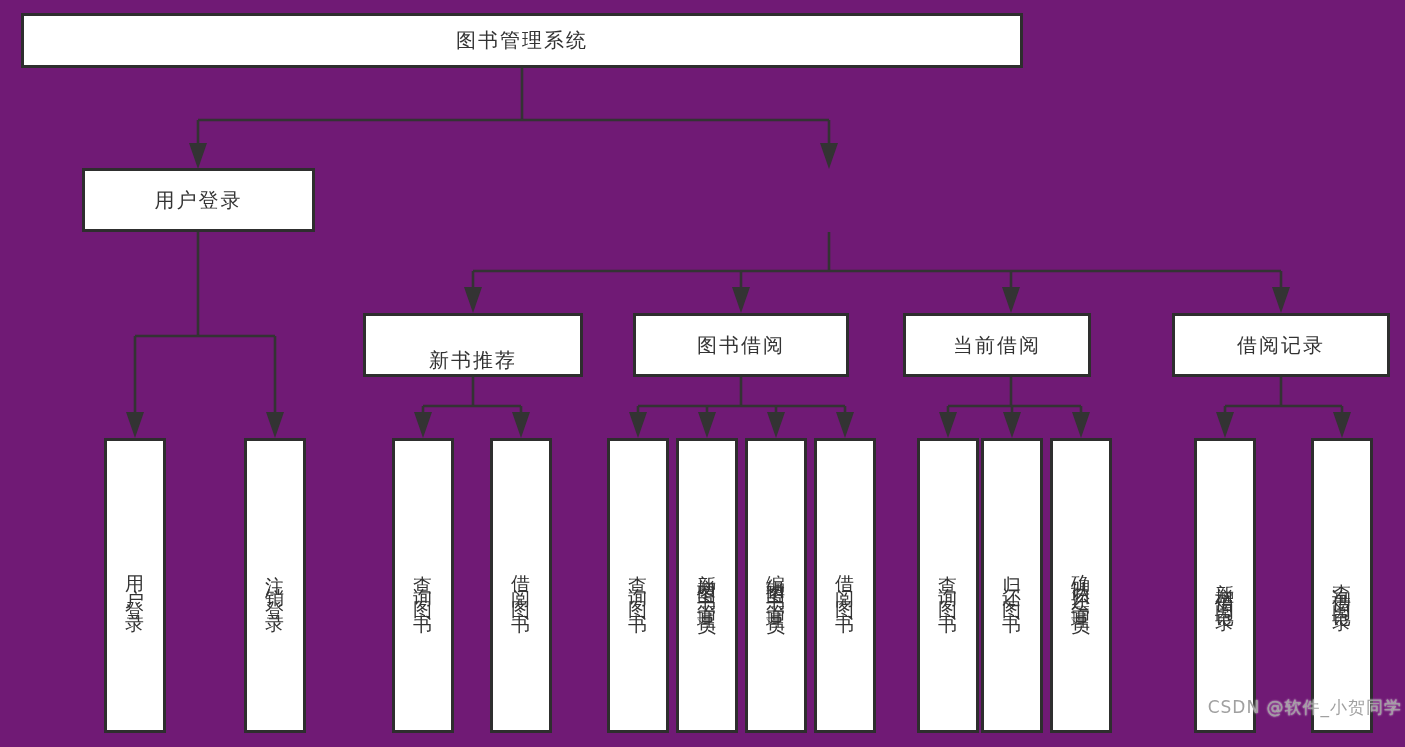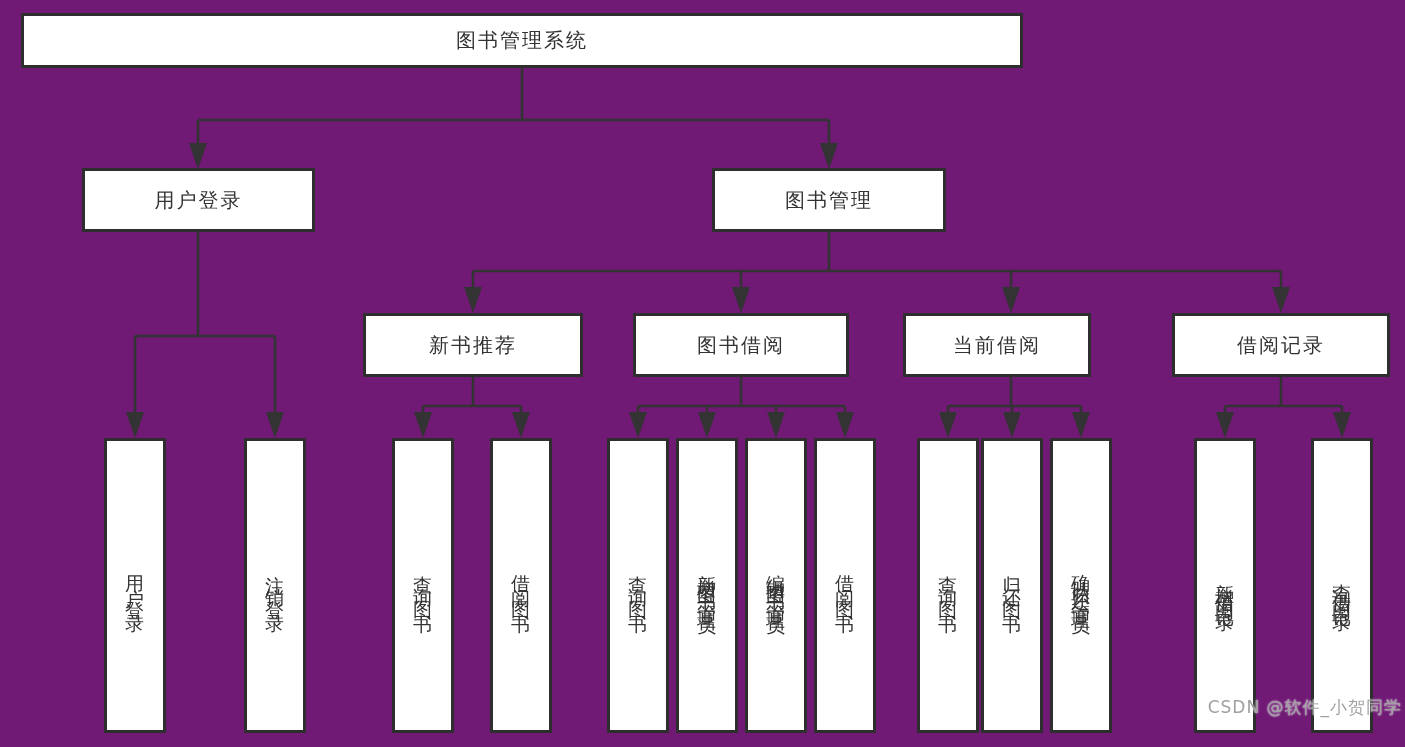--- a/index.html
+++ b/index.html
@@ -101,25 +101,22 @@
       <polygon points="1333,412 1351,412 1342,438"></polygon>
     </svg>
 
   <div class="node hnode" style="left:21px;top:13px;width:1002px;height:55px;">
     <span>图书管理系统</span>
   </div>
 
   <div class="node hnode" style="left:82px;top:168px;width:233px;height:64px;">
     <span>用户登录</span>
   </div>
-  <div class="node hnode" style="left:712px;top:168px;width:234px;height:64px;">
-    <span>图书管理</span>
-  </div>
 
-  <div class="node hnode" style="left:363px;top:313px;width:220px;height:64px;">
+  <div class="node hnode" style="left:363px;top:313px;width:220px;height:64px;align-items:flex-end;">
     <span>新书推荐</span>
   </div>
   <div class="node hnode" style="left:633px;top:313px;width:216px;height:64px;">
     <span>图书借阅</span>
   </div>
   <div class="node hnode" style="left:903px;top:313px;width:188px;height:64px;">
     <span>当前借阅</span>
   </div>
   <div class="node hnode" style="left:1172px;top:313px;width:218px;height:64px;">
     <span>借阅记录</span>

